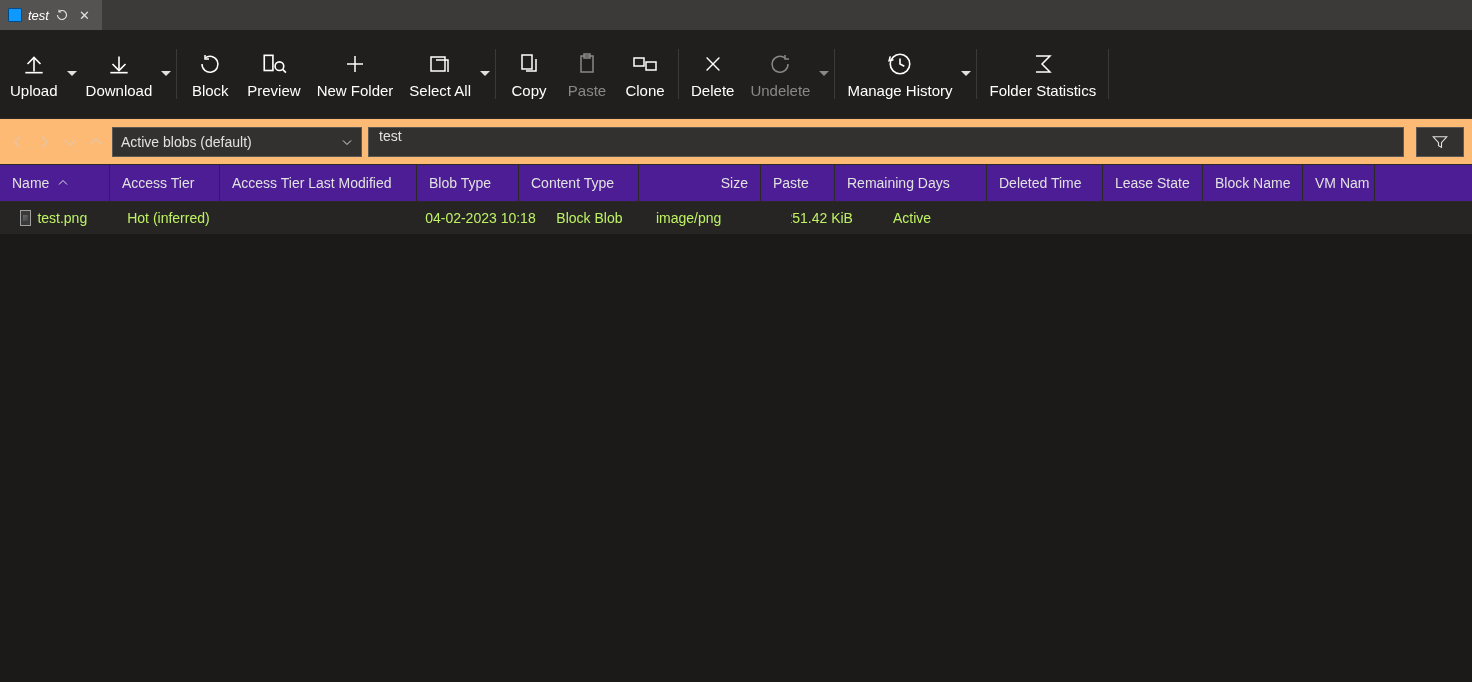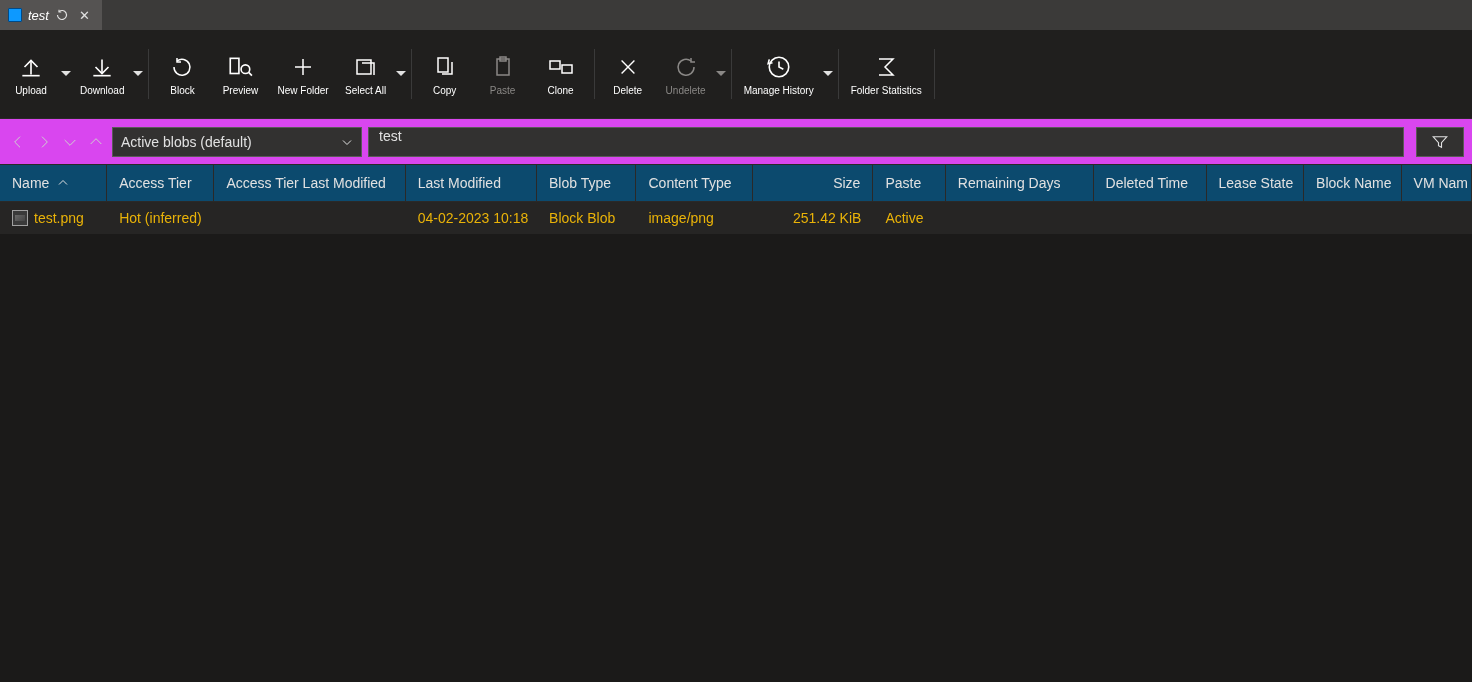--- a/index.html
+++ b/index.html
@@ -57,33 +57,33 @@
     align-items: center;
     justify-content: center;
     gap: 4px;
     height: 80px;
     min-width: 58px;
     padding: 4px 8px;
     color: #ffffff;
     cursor: pointer;
   }
   .tb-ico { display:flex; align-items:center; justify-content:center; width:28px; height:28px; }
-  .tb-lbl { font-size: 10px; white-space: nowrap; }
+  .tb-lbl { font-size: 15px; white-space: nowrap; }
   .tb-btn.disabled { color:#8a8886; }
   .tb-sep {
     width:1px; height:50px; background:#3a3a3a; margin:0 4px;
   }
   .tb-drop {
     display:flex; align-items:center; justify-content:center;
     width:12px; height:80px; color:#e1e1e1; cursor:pointer;
   }
   
   .navbar {
     height: 46px;
-    background: #d946ef;
+    background: #fdba74;
     display: flex;
     align-items: center;
     gap: 6px;
     padding: 0 8px;
     border-top: 1px solid #2a2928;
   }
   .nav-arrow {
     width:20px; height:24px;
     display:flex; align-items:center; justify-content:center;
     color:#cfcfcf; cursor:pointer;
@@ -111,43 +111,43 @@
     border:1px solid #5a5958;
     display:flex; align-items:center; justify-content:center;
     cursor:pointer;
     margin-left:6px;
   }
   
   .table-wrap { height: calc(682px - 30px - 88px - 46px); overflow:hidden; }
   .thead {
     display:flex;
     height:38px;
-    background:#0c4a6e;
+    background:#4c1d95;
     border-top:1px solid #2a2928;
     border-bottom:1px solid #2a2928;
     color:#e1e1e1;
   }
   .th {
     display:flex; align-items:center; padding:0 12px;
     border-right:1px solid #2a2928;
     font-size:14px;
     color:#e1e1e1;
     white-space:nowrap;
     overflow:hidden;
   }
   .th.sort .sort-ico{ margin-left:8px; }
   .trow {
     display:flex;
     height:32px;
     background:#262524;
     align-items:center;
   }
   .td {
-    display:flex; align-items:center; padding:0 12px;
-    font-size:14px; color:#eab308;
+    display:flex; align-items:center; padding:0 20px;
+    font-size:14px; color:#bef264;
     white-space:nowrap; overflow:hidden;
   }
   .td.name { gap:6px; }
   .file-ico {
     width:16px;height:16px;border:1px solid #a0a0a0;background:#3a3a3a;
     position:relative;
   }
   .file-ico::before{
     content:""; position:absolute; left:2px; right:2px; top:4px; bottom:4px;
     background:linear-gradient(135deg,#6a6a6a,#444);
@@ -394,23 +394,20 @@
             <path d="M4 15l8-8 8 8"></path>
           </svg>
       </span>
     </div>
     <div class="th c-tier">
         <span>Access Tier</span>
       </div>
     <div class="th c-tierlm">
         <span>Access Tier Last Modified</span>
       </div>
-    <div class="th c-lm">
-        <span>Last Modified</span>
-      </div>
     <div class="th c-btype">
         <span>Blob Type</span>
       </div>
     <div class="th c-ctype">
         <span>Content Type</span>
       </div>
     <div class="th c-size">
         <span>Size</span>
       </div>
     <div class="th c-status">

